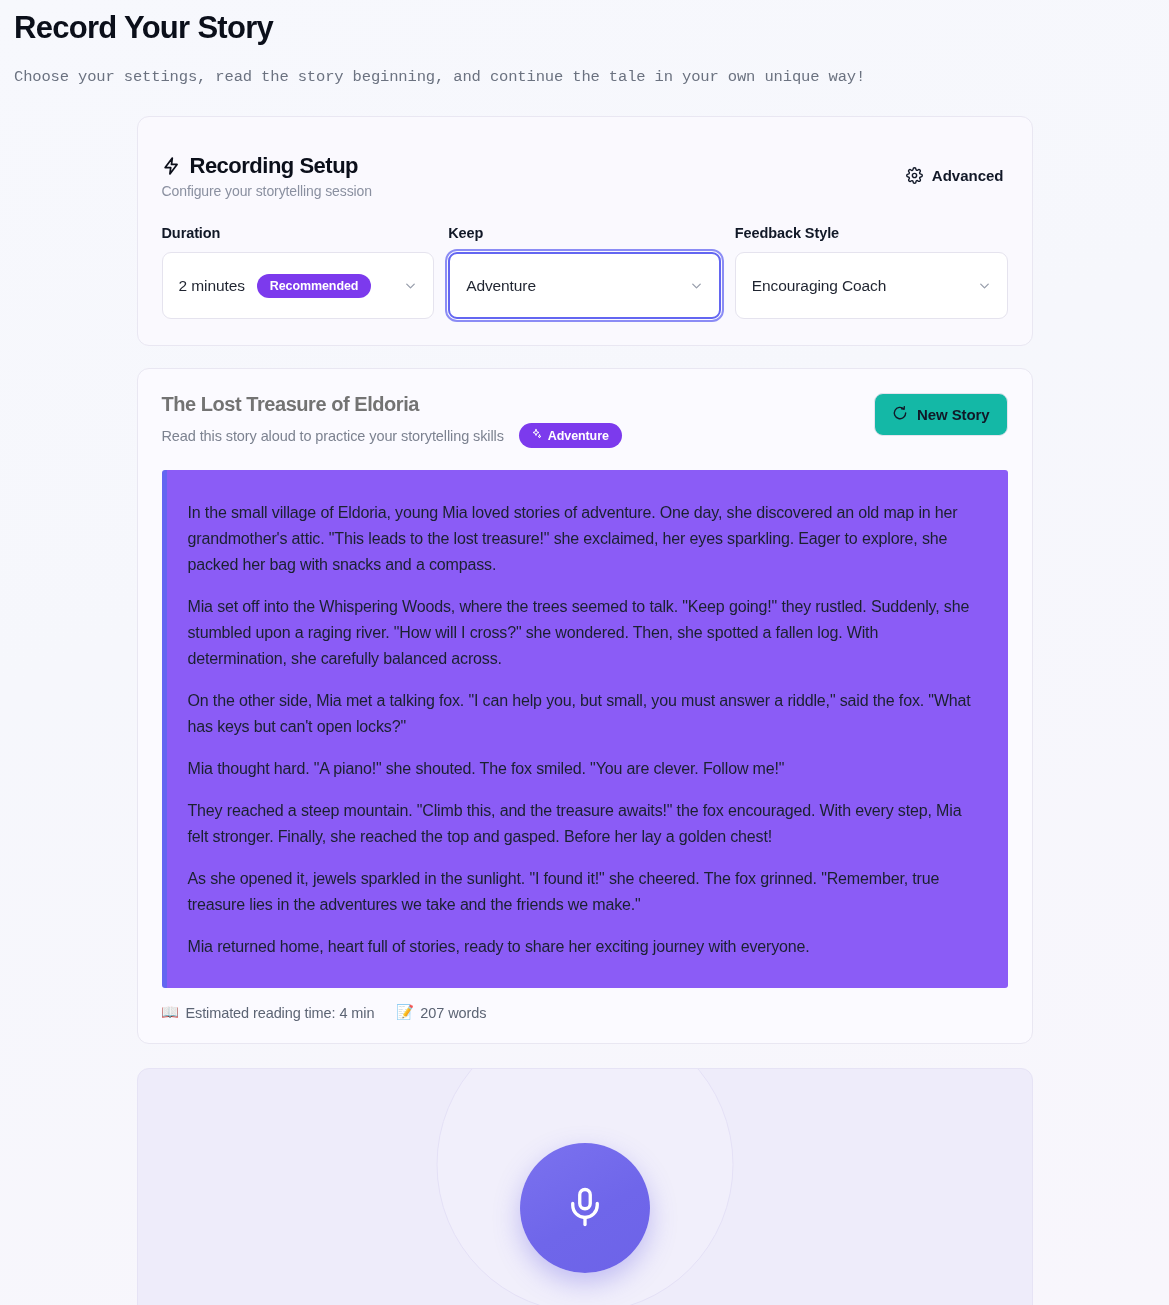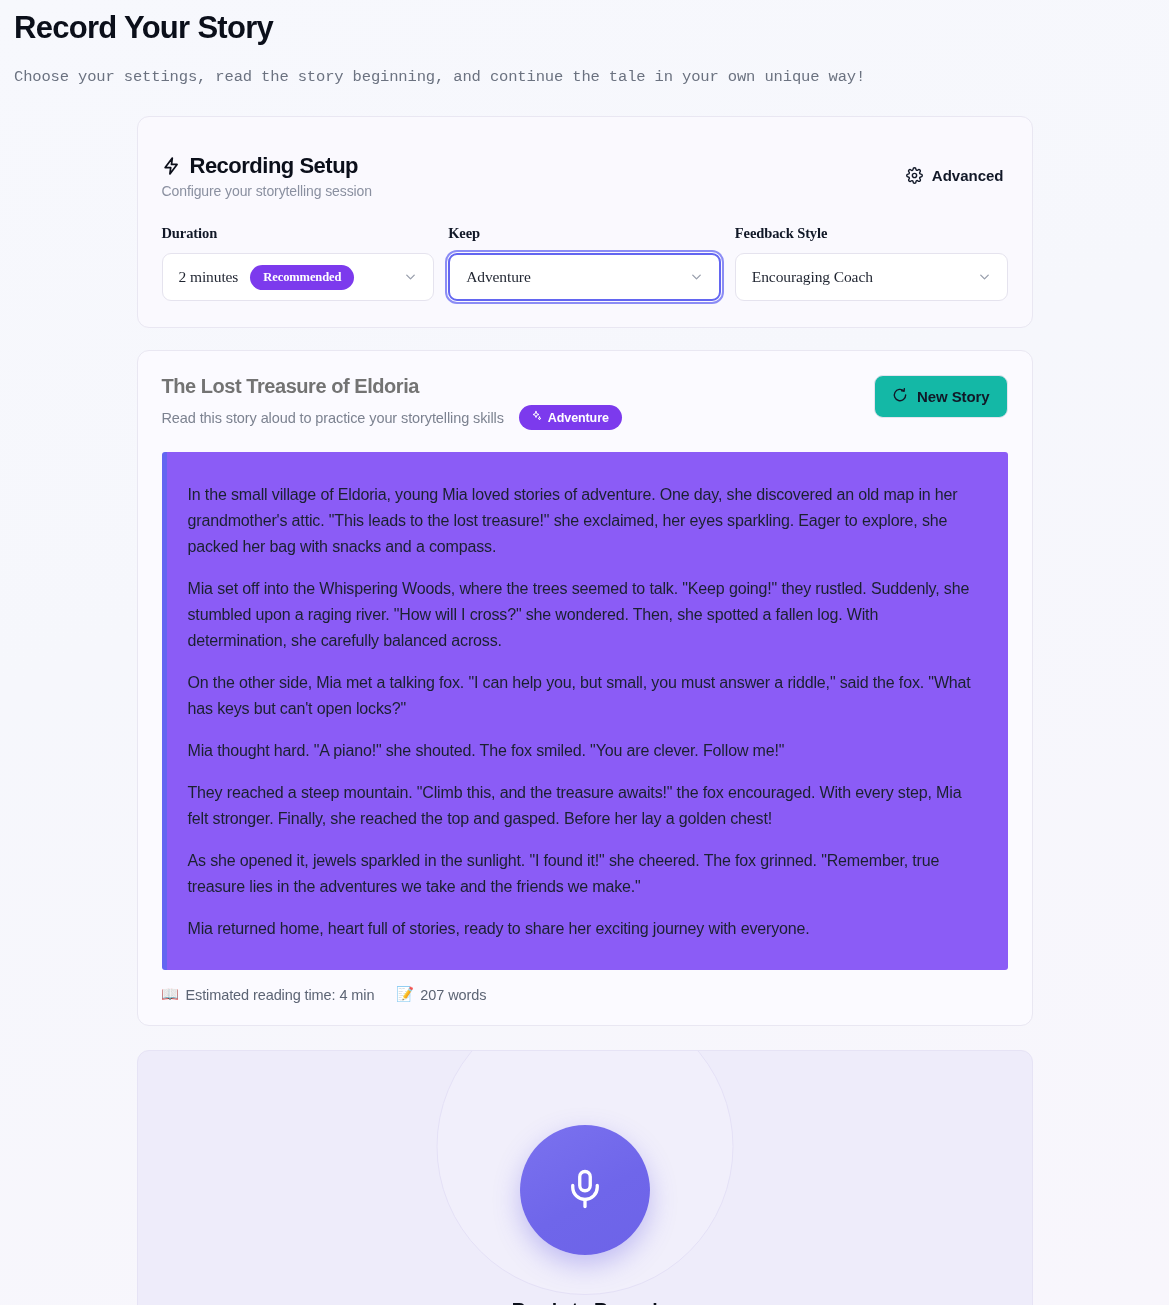--- a/index.html
+++ b/index.html
@@ -95,33 +95,32 @@
     color: #111827;
     padding: 6px 4px;
     margin-top: 8px;
   }
 
   
   .fields {
     display: flex;
     gap: 14px;
     margin-top: 26px;
-    font-family: Liberation Serif, serif;
   }
   .field { flex: 1 1 0; min-width: 0; }
   .field-label {
     font-size: 14.5px;
     font-weight: 700;
     color: #111827;
     margin-bottom: 11px;
     letter-spacing: -0.1px;
   }
   .select {
     position: relative;
-    height: 48px;
+    height: 67px;
     background: #ffffff;
     border: 1px solid #e5e3ee;
     border-radius: 9px;
     display: flex;
     align-items: center;
     padding: 0 16px;
     cursor: pointer;
   }
   .select.focused {
     border: 2px solid #6366f1;

